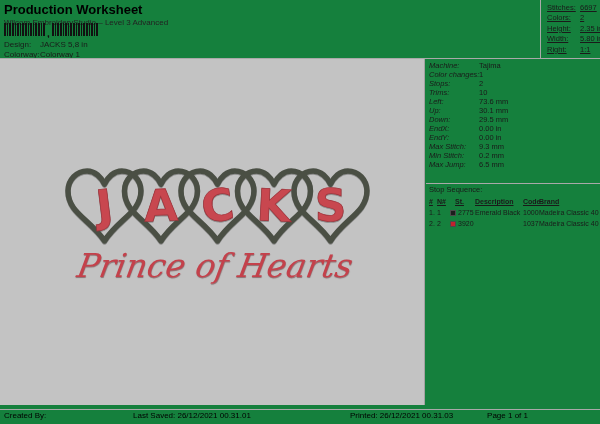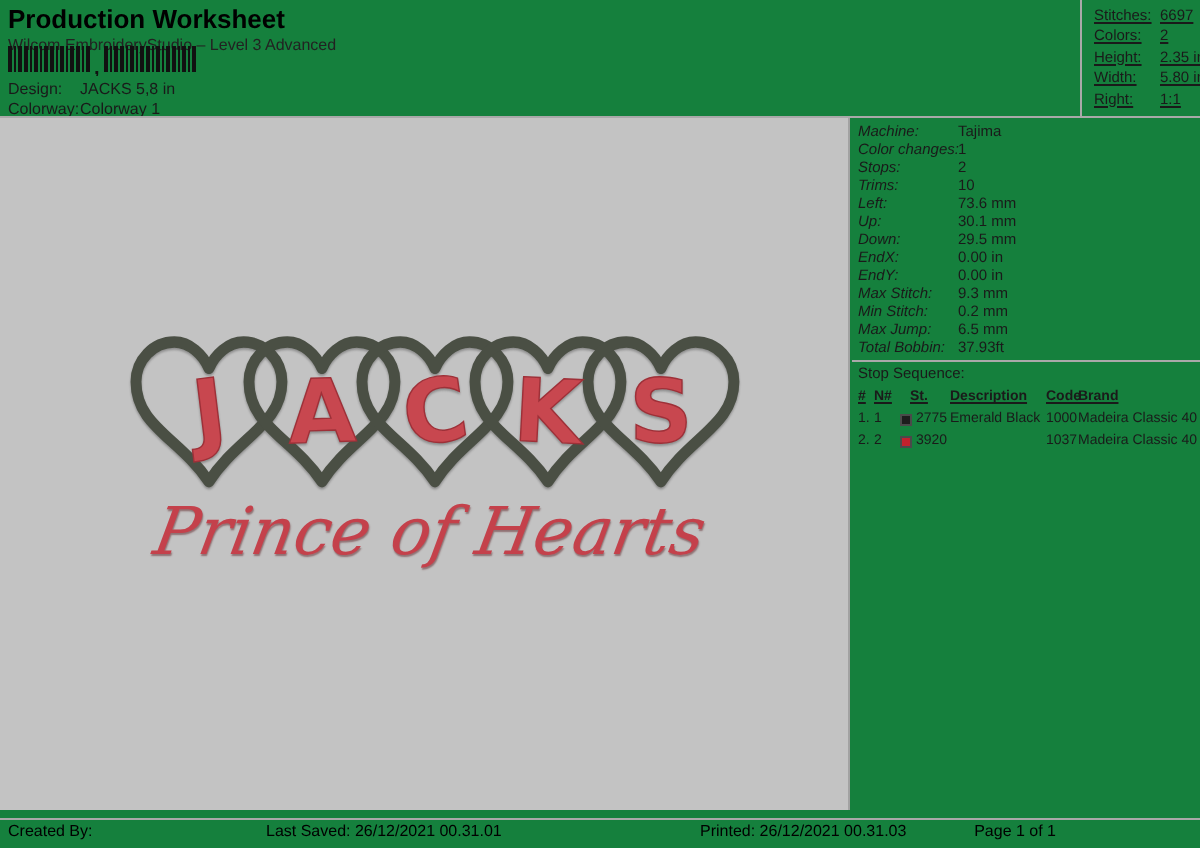--- a/index.html
+++ b/index.html
@@ -29,21 +29,21 @@
                 filter: drop-shadow(0.5px 1px 0.6px rgba(40,40,40,0.35)); }
   .script { position: absolute; left: 50px; top: 184px; width: 330px; text-align: center;
             font-family: "DejaVu Serif", serif; font-style: italic;
             font-size: 33px; line-height: 46px; white-space: nowrap;
             transform: skewX(-10deg);
             text-shadow: 0.5px 1px 0.8px rgba(80,10,15,0.45); }
   
   .panel { position: absolute; left: 426px; top: 59px; width: 174px; font-size: 7.5px; padding-top: 2px; }
   .m-row { display: flex; height: 9px; line-height: 9px; padding-left: 3px; white-space: nowrap; }
   .m-row .k { width: 50px; flex: 0 0 50px; font-style: italic; }
-  .stop-sec { border-top: 1px solid #a9a9a9; margin-top: 2px; padding: 1px 0 0 3px; }
+  .stop-sec { border-top: 1px solid #a9a9a9; margin-top: 14px; padding: 1px 0 0 3px; }
   .stop-title { height: 10px; line-height: 10px; }
   .tbl { margin-top: 1px; font-size: 7px; }
   .trow { display: flex; height: 11px; line-height: 11px; align-items: center; white-space: nowrap; }
   .trow.h span { font-weight: bold; text-decoration: underline; }
   .c1 { width: 8px;  flex: 0 0 8px; }
   .c2 { width: 13px; flex: 0 0 13px; }
   .c3 { width: 25px; flex: 0 0 25px; display: flex; align-items: center; }
   .c3.hcell { display: block; padding-left: 5px; }
   .c4 { width: 48px; flex: 0 0 48px; overflow: hidden; }
   .c5 { width: 16px; flex: 0 0 16px; }
@@ -203,24 +203,20 @@
         <span>9.3 mm</span>
       </div>
     <div class="m-row">
         <span class="k">Min Stitch:</span>
         <span>0.2 mm</span>
       </div>
     <div class="m-row">
         <span class="k">Max Jump:</span>
         <span>6.5 mm</span>
       </div>
-    <div class="m-row">
-        <span class="k">Total Bobbin:</span>
-        <span>37.93ft</span>
-      </div>
 
     <div class="stop-sec">
       <div class="stop-title">Stop Sequence:</div>
       <div class="tbl">
         <div class="trow h">
           <span class="c1">#</span>
           <span class="c2">N#</span>
           <span class="c3 hcell">St.</span>
           <span class="c4">Description</span>
           <span class="c5">Code</span>

